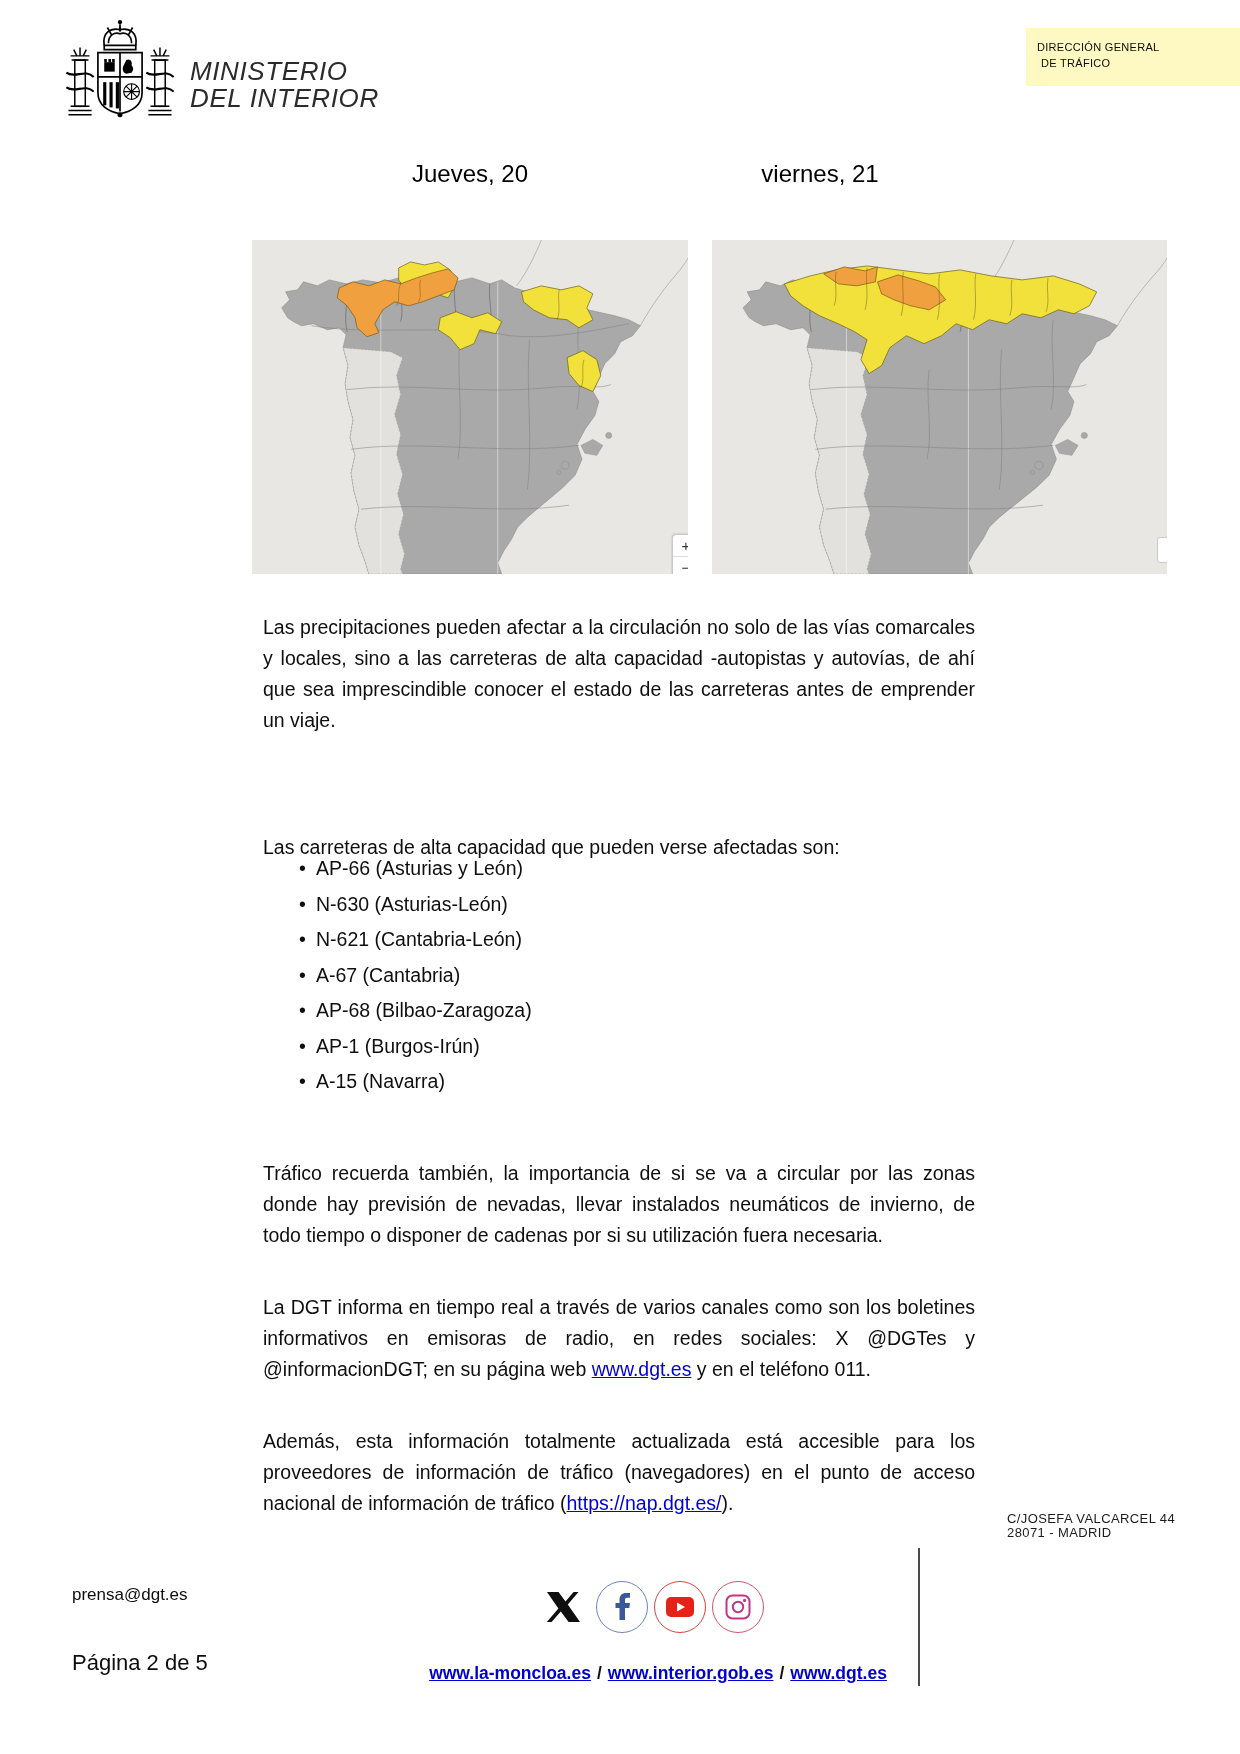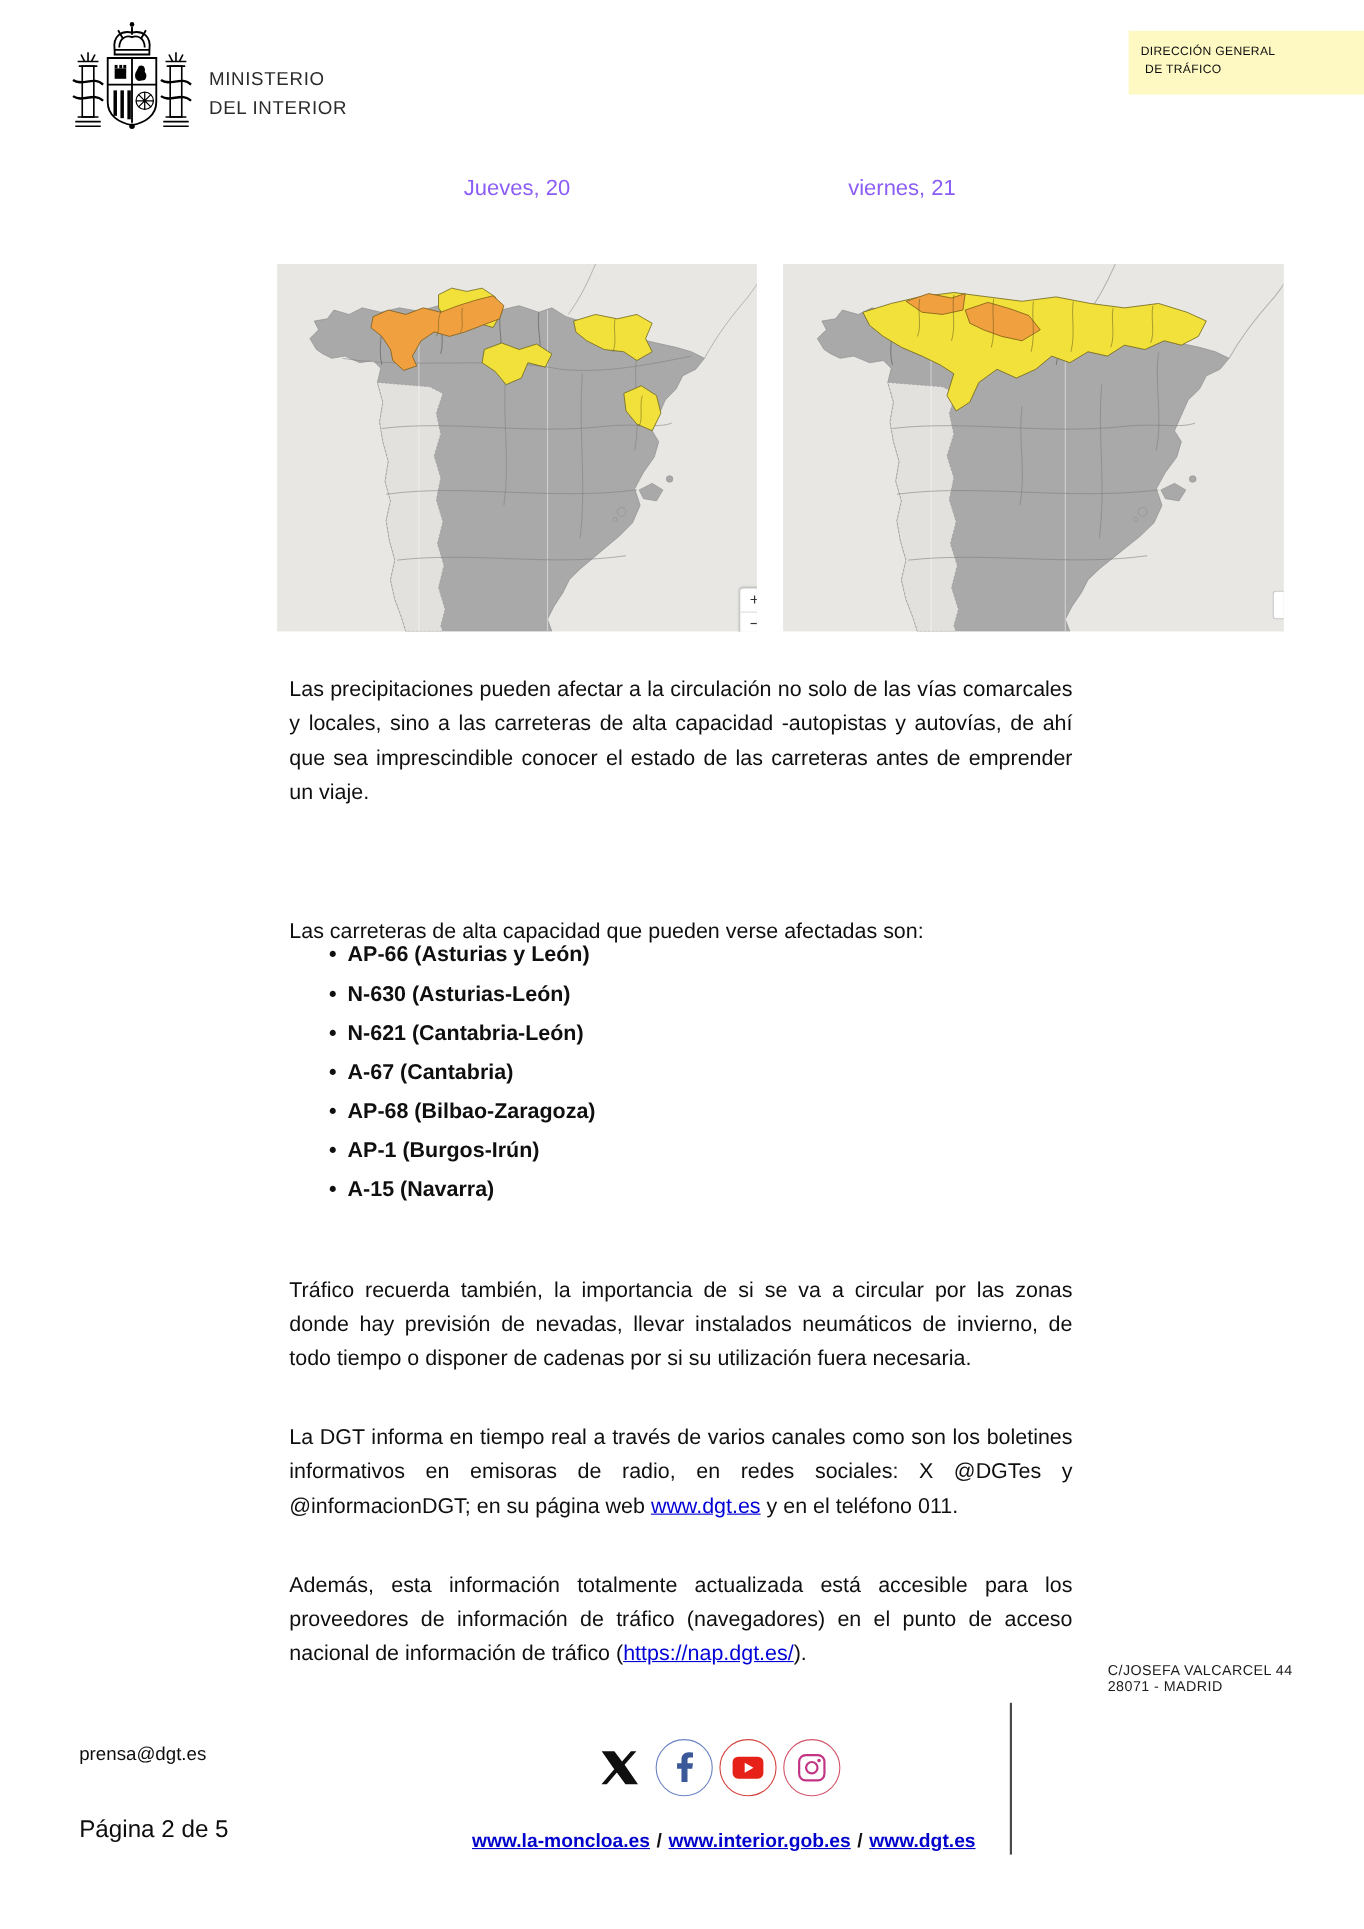--- a/index.html
+++ b/index.html
@@ -1,49 +1,49 @@
 <!DOCTYPE html>
 <html><head>
 <meta charset="utf-8">
 <style>
   html,body{margin:0;padding:0;background:#fff;}
   .page{position:relative;width:1240px;height:1754px;background:#fff;overflow:hidden;
         font-family:"Liberation Sans",sans-serif;color:#151515;}
 
   
   .coat{position:absolute;left:62px;top:18px;width:116px;height:122px;}
-  .ministry{position:absolute;left:190px;top:58px;font-size:17px;line-height:27px;
-            letter-spacing:.6px;color:#2b2b2b;}
+  .ministry{position:absolute;left:190px;top:58px;font-size:26px;line-height:27px;
+            letter-spacing:.6px;color:#2b2b2b;font-style:italic;}
   .dept-box{position:absolute;left:1026px;top:28px;width:228px;height:58px;background:#fef9c3;
             box-sizing:border-box;padding:11px 8px 0 11px;font-size:11px;line-height:16px;
             letter-spacing:.3px;color:#0d0d0d;}
   .dept-box .l2{padding-left:4px;}
 
   
-  .map-label{position:absolute;top:160px;width:220px;text-align:center;font-size:20px;color:#8b5cf6;}
+  .map-label{position:absolute;top:160px;width:220px;text-align:center;font-size:24px;color:#000000;}
   .lab1{left:360px;} .lab2{left:710px;}
 
   
   .map-frame{position:absolute;top:240px;height:334px;overflow:hidden;background:#e8e7e4;}
   .m1{left:252px;width:436px;} .m2{left:712px;width:455px;}
   .mapsvg{display:block;width:100%;height:100%;}
   .zoomctl{position:absolute;left:420px;top:294px;width:26px;height:48px;background:#fff;
            border:1px solid #c9c9c9;border-radius:4px;box-shadow:0 0 2px rgba(0,0,0,.25);
            font-size:15px;color:#333;text-align:center;}
   .zoomctl .zbtn{height:21px;line-height:21px;cursor:pointer;}
   .zoomctl .zdiv{border-top:1px solid #ddd;height:0;}
   .zoomctl2{position:absolute;right:-4px;top:297px;width:12px;height:24px;background:#fff;
             border:1px solid #c9c9c9;border-radius:3px 0 0 3px;}
 
   
   .para{position:absolute;left:263px;width:712px;font-size:19.5px;line-height:31px;
         text-align:justify;color:#0f0f0f;}
   .p1{top:592px;} .p2{top:812px;text-align:left;} .p3{top:1138px;} .p4{top:1272px;} .p5{top:1406px;}
   ul.roads{position:absolute;left:299px;top:851px;margin:0;padding:0;list-style:none;}
-  ul.roads li{font-size:19.5px;line-height:35.5px;color:#0f0f0f;padding-left:17px;position:relative;font-weight:bold;}
+  ul.roads li{font-size:19.5px;line-height:35.5px;color:#0f0f0f;padding-left:17px;position:relative;}
   ul.roads li::before{content:"\2022";position:absolute;left:0;top:0;}
   a.ilink{color:#0000d6;text-decoration:underline;cursor:pointer;}
 
   
   .email{position:absolute;left:72px;top:1585px;font-size:17px;color:#0d0d0d;}
   .pagenum{position:absolute;left:72px;top:1650px;font-size:22px;color:#0d0d0d;}
   .social{position:absolute;left:538px;top:1580px;height:54px;display:flex;align-items:center;gap:6px;}
   .sicon{width:52px;height:52px;border-radius:50%;display:flex;align-items:center;justify-content:center;box-sizing:border-box;cursor:pointer;}
   .s-x{border:none;}
   .s-fb{border:1.3px solid #6d84c4;}

